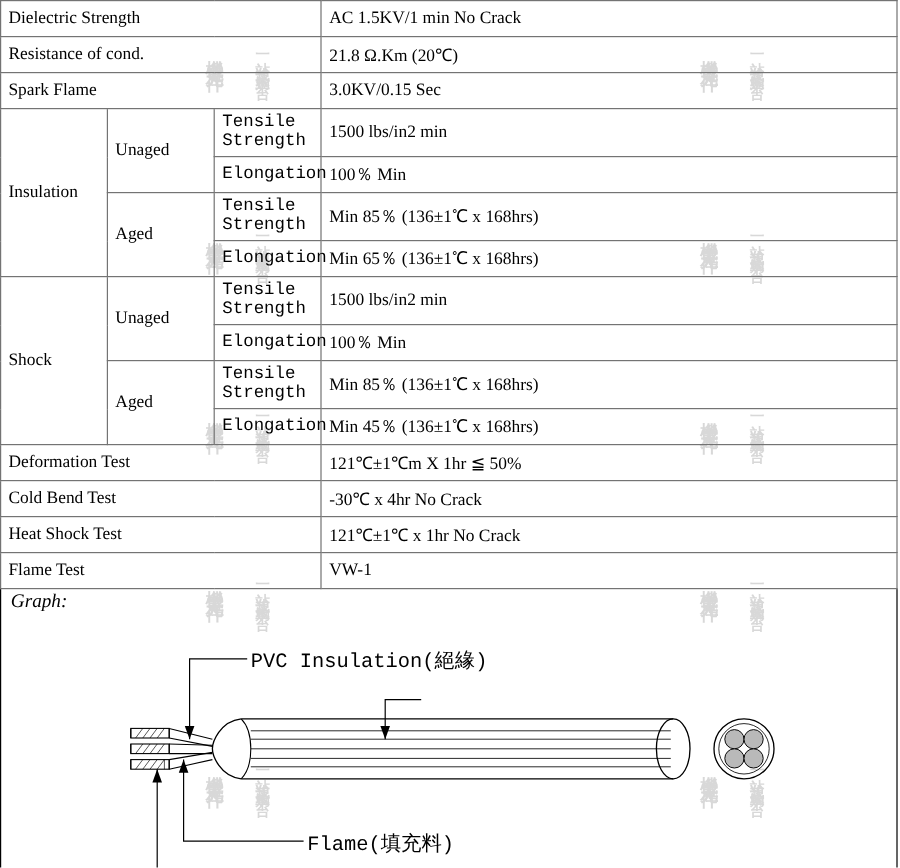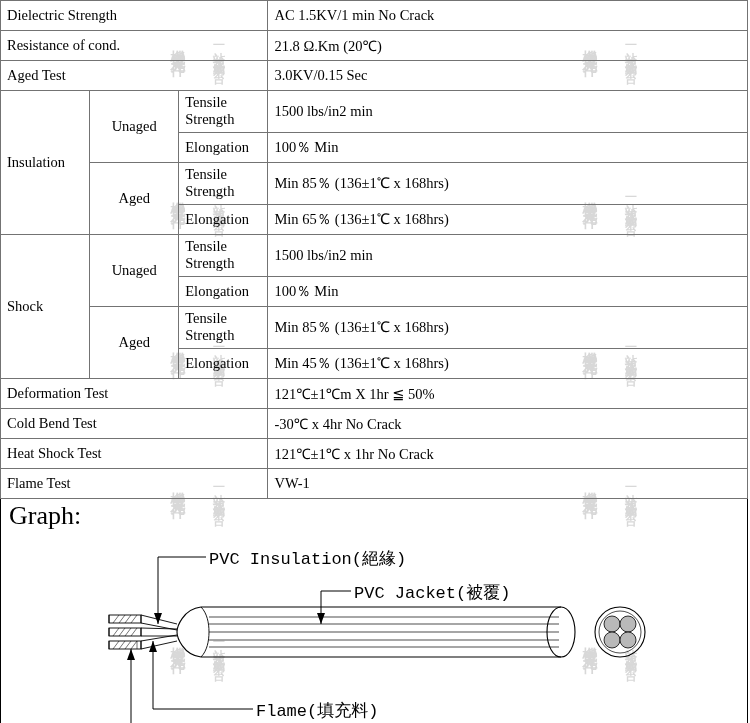--- a/index.html
+++ b/index.html
@@ -45,41 +45,42 @@
   }
   .spec-table td {
     border: 1px solid #737373;
     font-size: 14.5px;
     padding: 3px 6px 4px 6px;
     vertical-align: middle;
     height: 22px;
     background: transparent;
   }
   .c-label   { width: 190px; }
-  .c-age     { width: 90px;  text-align: center; }
-  .c-prop    { width: 115px; }
+  .c-age     { width: 90px;  text-align: left; }
+  .c-prop    { width: 115px; font-family: Liberation Mono, monospace; }
   .c-val     { width: 351px; }
   .center    { }
 
   
   .graph-section {
     position: relative;
     z-index: 1;
     width: 748px;
     border-left: 1px solid #000;
     border-right: 1px solid #000;
     border-bottom: 1px solid #000;
     box-sizing: border-box;
     height: 277px;
     overflow: hidden;
   }
   .graph-title {
-    font-size: 26px;
+    font-size: 16px;
     padding: 2px 0 0 8px;
     font-family: "Liberation Serif", serif;
+    font-style: italic;
   }
   .graph-canvas {
     position: absolute;
     top: 30px;
     left: 0;
     width: 748px;
     height: 245px;
   }
   .lbl {
     position: absolute;
@@ -118,21 +119,21 @@
   <tbody>
     <tr>
       <td class="c-label" colspan="3">Dielectric Strength</td>
       <td class="c-val">AC  1.5KV/1 min No Crack</td>
     </tr>
     <tr>
       <td class="c-label" colspan="3">Resistance  of cond.</td>
       <td class="c-val">21.8  Ω.Km   (20℃)</td>
     </tr>
     <tr>
-      <td class="c-label" colspan="3">Aged Test</td>
+      <td class="c-label" colspan="3">Spark Flame</td>
       <td class="c-val">3.0KV/0.15 Sec</td>
     </tr>
 
     <tr>
       <td class="c-label center" rowspan="4">Insulation</td>
       <td class="c-age" rowspan="2">Unaged</td>
       <td class="c-prop">Tensile Strength</td>
       <td class="c-val">1500 lbs/in2  min</td>
     </tr>
     <tr>
@@ -249,17 +250,16 @@
 
         <path d="M152,112 L152,180 L252,180" stroke-width="1"></path>
         <polygon points="152,112 148,123 156,123" fill="#000" stroke="none"></polygon>
 
         <path d="M130,120 L130,225 L216,225" stroke-width="1"></path>
         <polygon points="130,120 126,131 134,131" fill="#000" stroke="none"></polygon>
       </g>
     </svg>
 
     <span class="lbl" style="left:208px; top:18px;">PVC Insulation(絕緣)</span>
-    <span class="lbl" style="left:353px; top:52px;">PVC Jacket(被覆)</span>
     <span class="lbl" style="left:255px; top:170px;">Flame(填充料)</span>
     
   </div>
 </div>
 
 </body></html>

